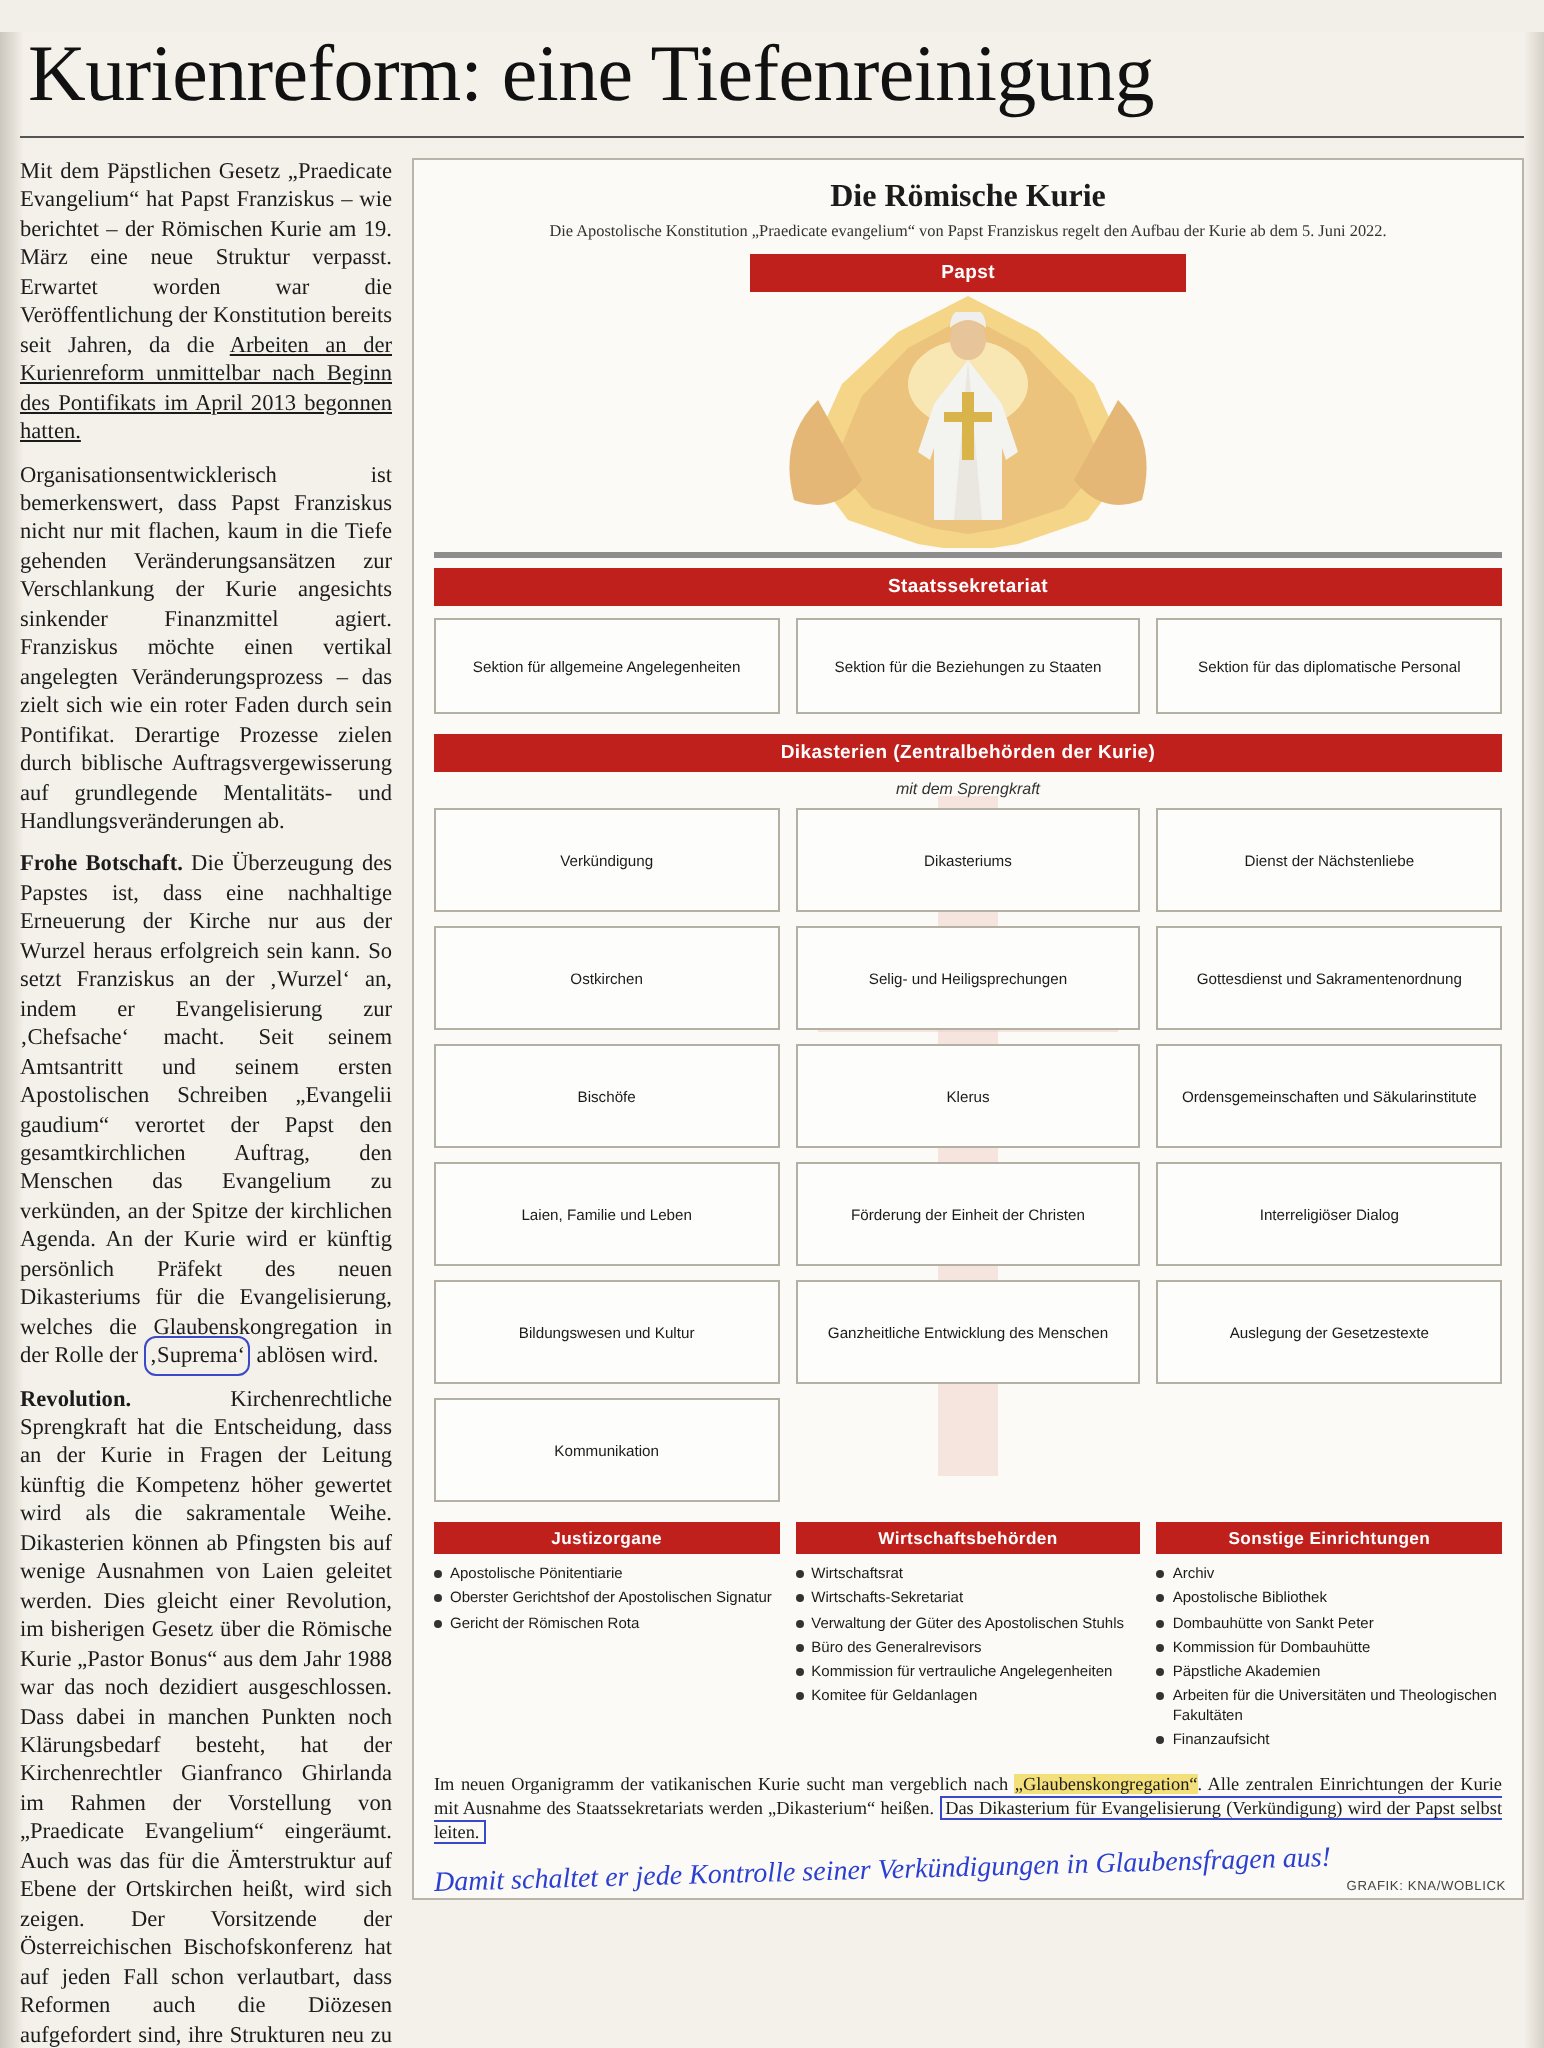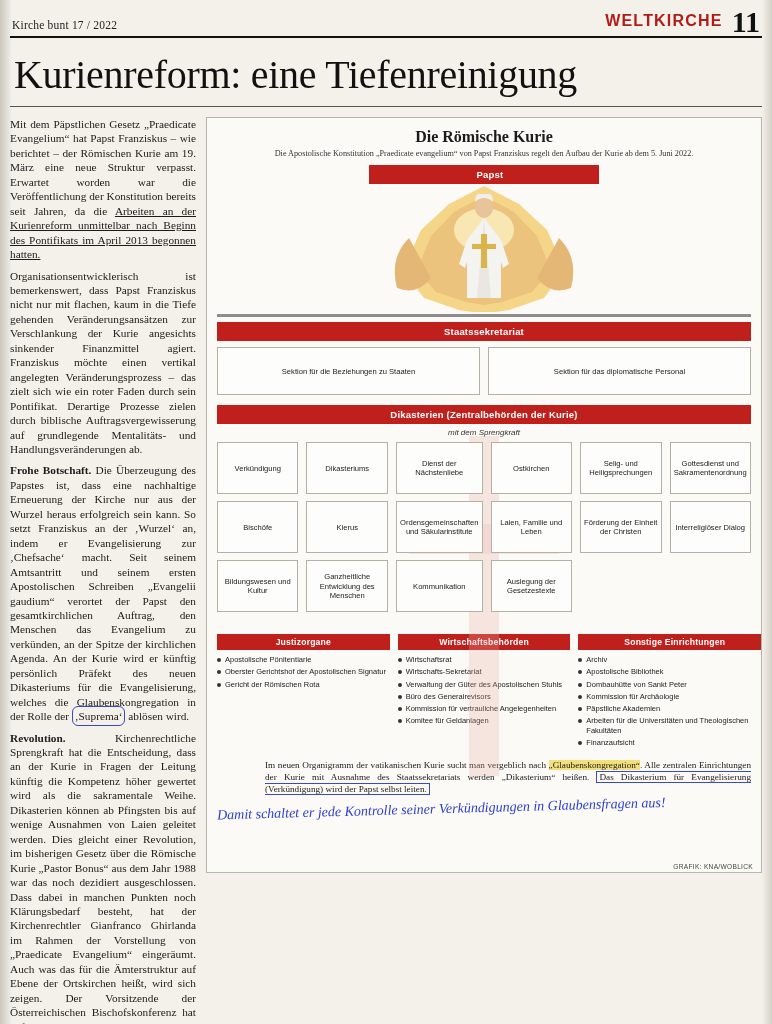--- a/index.html
+++ b/index.html
@@ -113,21 +113,21 @@
     background:#c0201c;
     color:#fff;
     text-align:center;
     font-family:"Liberation Sans", sans-serif;
     font-size:9.5px;
     font-weight:bold;
     padding:4px 0;
     letter-spacing:.2px;
     margin:0 auto;
   }
-  .bar.papst{width:218px;margin-top:4px;padding-left:12px;}
+  .bar.papst{width:218px;margin-top:4px;}
   .bar.wide{width:100%;}
   .pope-area{
     position:relative;
     height:128px;
     margin:0 auto;
     overflow:hidden;
   }
   .crest{
     position:absolute;left:50%;top:-6px;transform:translateX(-50%);
     width:230px;height:140px;opacity:.85;
@@ -153,23 +153,23 @@
     padding:8px 3px;
     min-height:30px;
     display:flex;align-items:center;justify-content:center;
   }
   .schwerpunkt{
     text-align:center;font-size:8px;font-style:italic;margin:4px 0 5px 0;color:#333;
     font-family:"Liberation Sans", sans-serif;
   }
   .grid4{
     display:grid;
-    grid-template-columns:repeat(6,1fr);
+    grid-template-columns:repeat(3,1fr);
     gap:7px 8px;
-    margin-bottom:22px;
+    margin-bottom:10px;
     position:relative;z-index:2;
   }
   .grid4 .cell{min-height:34px;}
   .cross{
     position:absolute;left:50%;top:300px;transform:translateX(-50%);
     width:150px;height:340px;z-index:1;opacity:.5;
   }
   .cols3{
     display:flex;gap:8px;margin-top:4px;
   }
@@ -181,21 +181,21 @@
     font-size:7.5px;line-height:1.35;
   }
   .lst li{
     position:relative;padding-left:8px;margin-bottom:2px;
   }
   .lst li:before{
     content:"";position:absolute;left:0;top:3px;width:4px;height:4px;border-radius:50%;
     background:#333;
   }
   .g-foot{
-    font-size:9.2px;line-height:1.3;margin-top:10px;text-align:justify;margin-left:48px;
+    font-size:9.2px;line-height:1.3;margin-top:10px;text-align:justify;
   }
   .g-foot .hl{background:#f3e07a;}
   .g-foot .bluebox{border:1px solid #3a49c7;padding:0 2px;}
   .credit{
     position:absolute;right:8px;bottom:2px;
     font-family:"Liberation Sans", sans-serif;
     font-size:6.6px;color:#444;letter-spacing:.3px;
   }
   .handwriting{
     font-family:"Liberation Serif", serif;
@@ -217,27 +217,20 @@
     pointer-events:none;
   }
 </style>
 </head>
 <body>
 
 <div class="page">
   <div class="edge-shadow"></div>
   <div class="edge-shadow-r"></div>
 
-  <div class="masthead">
-    <div class="issue">Kirche bunt 17 / 2022</div>
-    <div class="mast-right">
-      <div class="section-name">WELTKIRCHE</div>
-      <div class="page-no">11</div>
-    </div>
-  </div>
 
   <h1 class="headline">Kurienreform: eine Tiefenreinigung</h1>
   <hr class="hr-under">
 
   <div class="body-wrap">
 
     <div class="col-left">
       <p><span>Mit dem Päpstlichen Gesetz „Praedicate Evangelium“ hat Papst Franziskus – wie berichtet – der Römischen Kurie am 19. März eine neue Struktur verpasst. Erwartet worden war die Veröffentlichung der Konstitution bereits seit Jahren, da die </span><span class="underline">Arbeiten an der Kurienreform unmittelbar nach Beginn des Pontifikats im April 2013 begonnen hatten.</span></p>
 
       <p>Organisationsentwicklerisch ist bemerkenswert, dass Papst Franziskus nicht nur mit flachen, kaum in die Tiefe gehenden Veränderungsansätzen zur Verschlankung der Kurie angesichts sinkender Finanzmittel agiert. Franziskus möchte einen vertikal angelegten Veränderungsprozess – das zielt sich wie ein roter Faden durch sein Pontifikat. Derartige Prozesse zielen durch biblische Auftragsvergewisserung auf grundlegende Mentalitäts- und Handlungsveränderungen ab.</p>
@@ -273,20 +266,21 @@
           <rect x="15" y="50" width="24" height="5" fill="#d9b44a"></rect>
           <path d="M10 46 L2 70 L8 74 L14 56Z" fill="#f3f3f0"></path>
           <path d="M44 46 L52 70 L46 74 L40 56Z" fill="#f3f3f0"></path>
         </svg>
       </div>
 
       <div class="grey-line"></div>
       <div class="bar wide">Staatssekretariat</div>
 
       <div class="row3">
+        <div class="cell">Sektion für allgemeine Angelegenheiten</div>
         <div class="cell">Sektion für die Beziehungen zu Staaten</div>
         <div class="cell">Sektion für das diplomatische Personal</div>
       </div>
 
       <div class="bar wide">Dikasterien (Zentralbehörden der Kurie)</div>
       <div class="schwerpunkt">mit dem Sprengkraft</div>
 
       <div style="position:relative;">
         <svg class="cross" viewBox="0 0 150 340" style="top:-6px;">
           <rect x="60" y="0" width="30" height="340" fill="#e8a7a3" opacity=".55"></rect>
@@ -300,22 +294,22 @@
           <div class="cell">Selig- und Heiligsprechungen</div>
           <div class="cell">Gottesdienst und Sakramentenordnung</div>
           <div class="cell">Bischöfe</div>
           <div class="cell">Klerus</div>
           <div class="cell">Ordensgemeinschaften und Säkularinstitute</div>
           <div class="cell">Laien, Familie und Leben</div>
           <div class="cell">Förderung der Einheit der Christen</div>
           <div class="cell">Interreligiöser Dialog</div>
           <div class="cell">Bildungswesen und Kultur</div>
           <div class="cell">Ganzheitliche Entwicklung des Menschen</div>
+          <div class="cell">Auslegung der Gesetzestexte</div>
           <div class="cell">Kommunikation</div>
-          <div class="cell">Auslegung der Gesetzestexte</div>
         </div>
       </div>
 
       <div class="cols3">
         <div class="col3">
           <div class="bar" style="width:100%;">Justizorgane</div>
           <ul class="lst">
             <li>Apostolische Pönitentiarie</li>
             <li>Oberster Gerichtshof der Apostolischen Signatur</li>
             <li>Gericht der Römischen Rota</li>
@@ -326,26 +320,26 @@
           <ul class="lst">
             <li>Wirtschaftsrat</li>
             <li>Wirtschafts-Sekretariat</li>
             <li>Verwaltung der Güter des Apostolischen Stuhls</li>
             <li>Büro des Generalrevisors</li>
             <li>Kommission für vertrauliche Angelegenheiten</li>
             <li>Komitee für Geldanlagen</li>
           </ul>
         </div>
         <div class="col3">
-          <div class="bar" style="width:100%;padding-left:10px;">Sonstige Einrichtungen</div>
+          <div class="bar" style="width:100%;">Sonstige Einrichtungen</div>
           <ul class="lst">
             <li>Archiv</li>
             <li>Apostolische Bibliothek</li>
             <li>Dombauhütte von Sankt Peter</li>
-            <li>Kommission für Archäologie</li>
+            <li>Kommission für Dombauhütte</li>
             <li>Päpstliche Akademien</li>
             <li>Arbeiten für die Universitäten und Theologischen Fakultäten</li>
             <li>Finanzaufsicht</li>
           </ul>
         </div>
       </div>
 
       <div class="g-foot">
         <span>Im neuen Organigramm der vatikanischen Kurie sucht man vergeblich nach </span><span class="hl">„Glaubenskongregation“</span><span>. Alle zentralen Einrichtungen der Kurie mit Ausnahme des Staatssekretariats werden „Dikasterium“ heißen. </span><span class="bluebox">Das Dikasterium für Evangelisierung (Verkündigung) wird der Papst selbst leiten.</span>
       </div>

